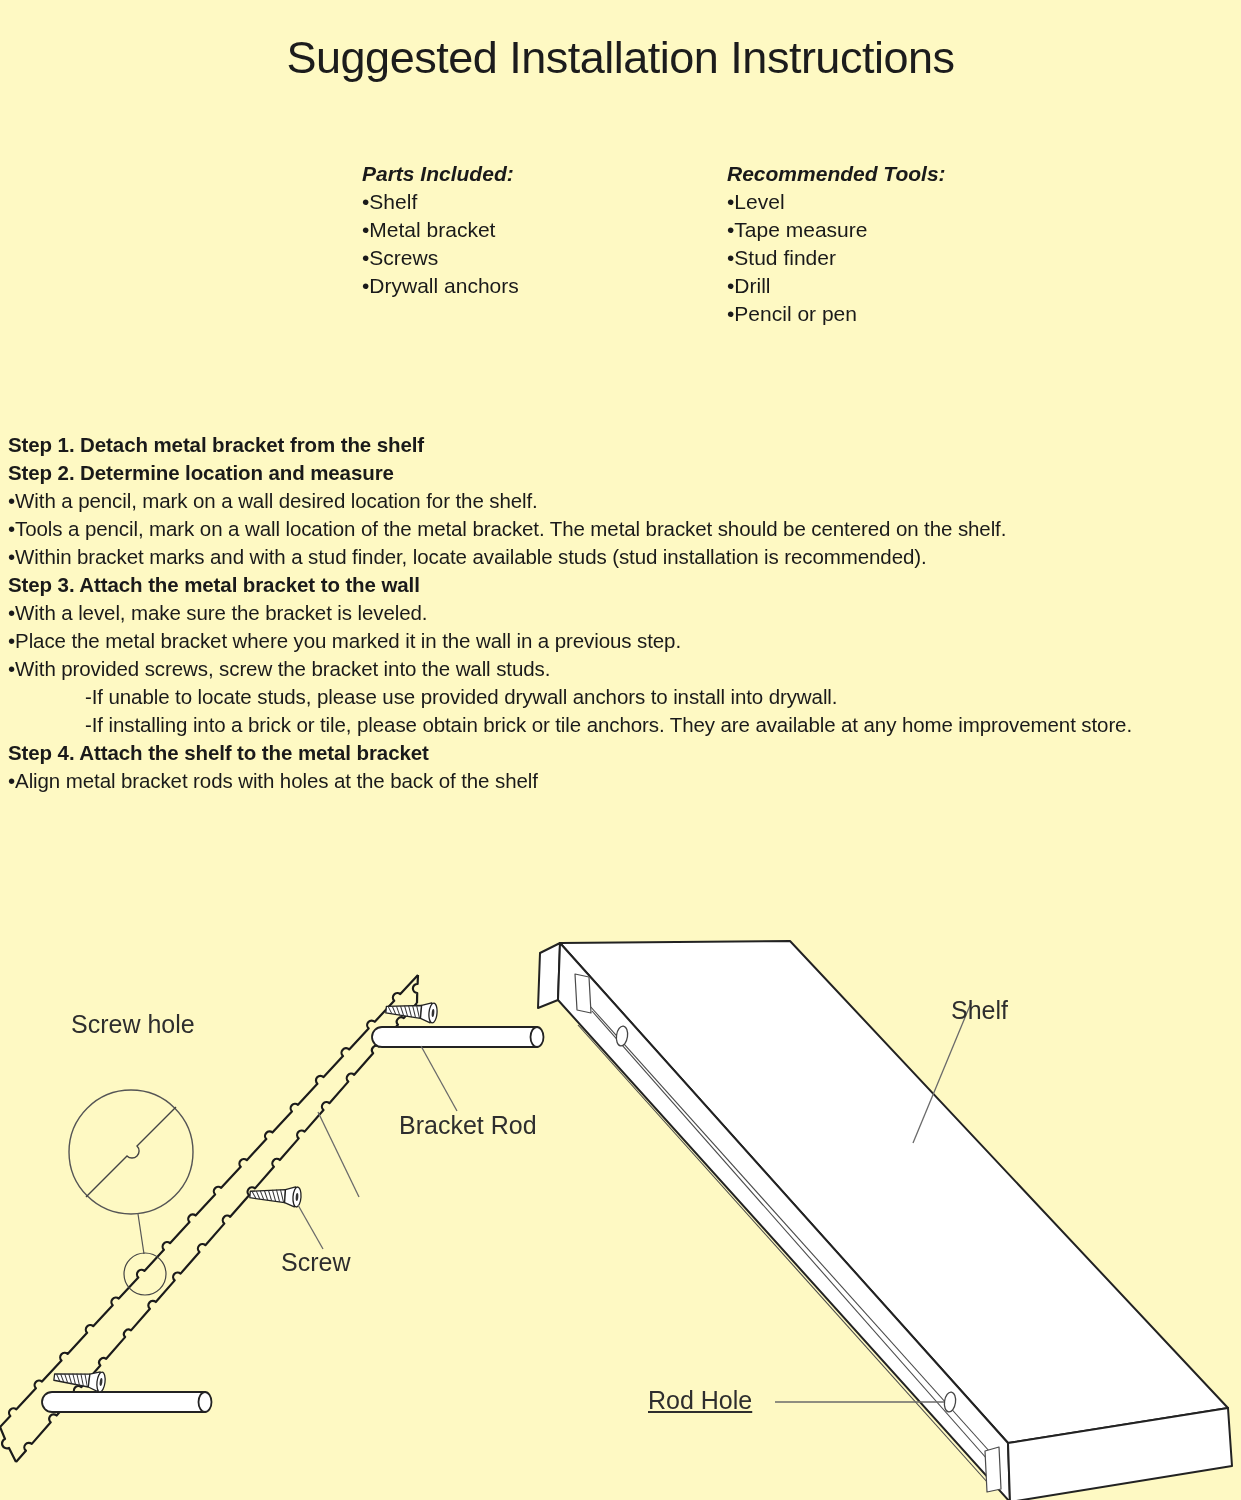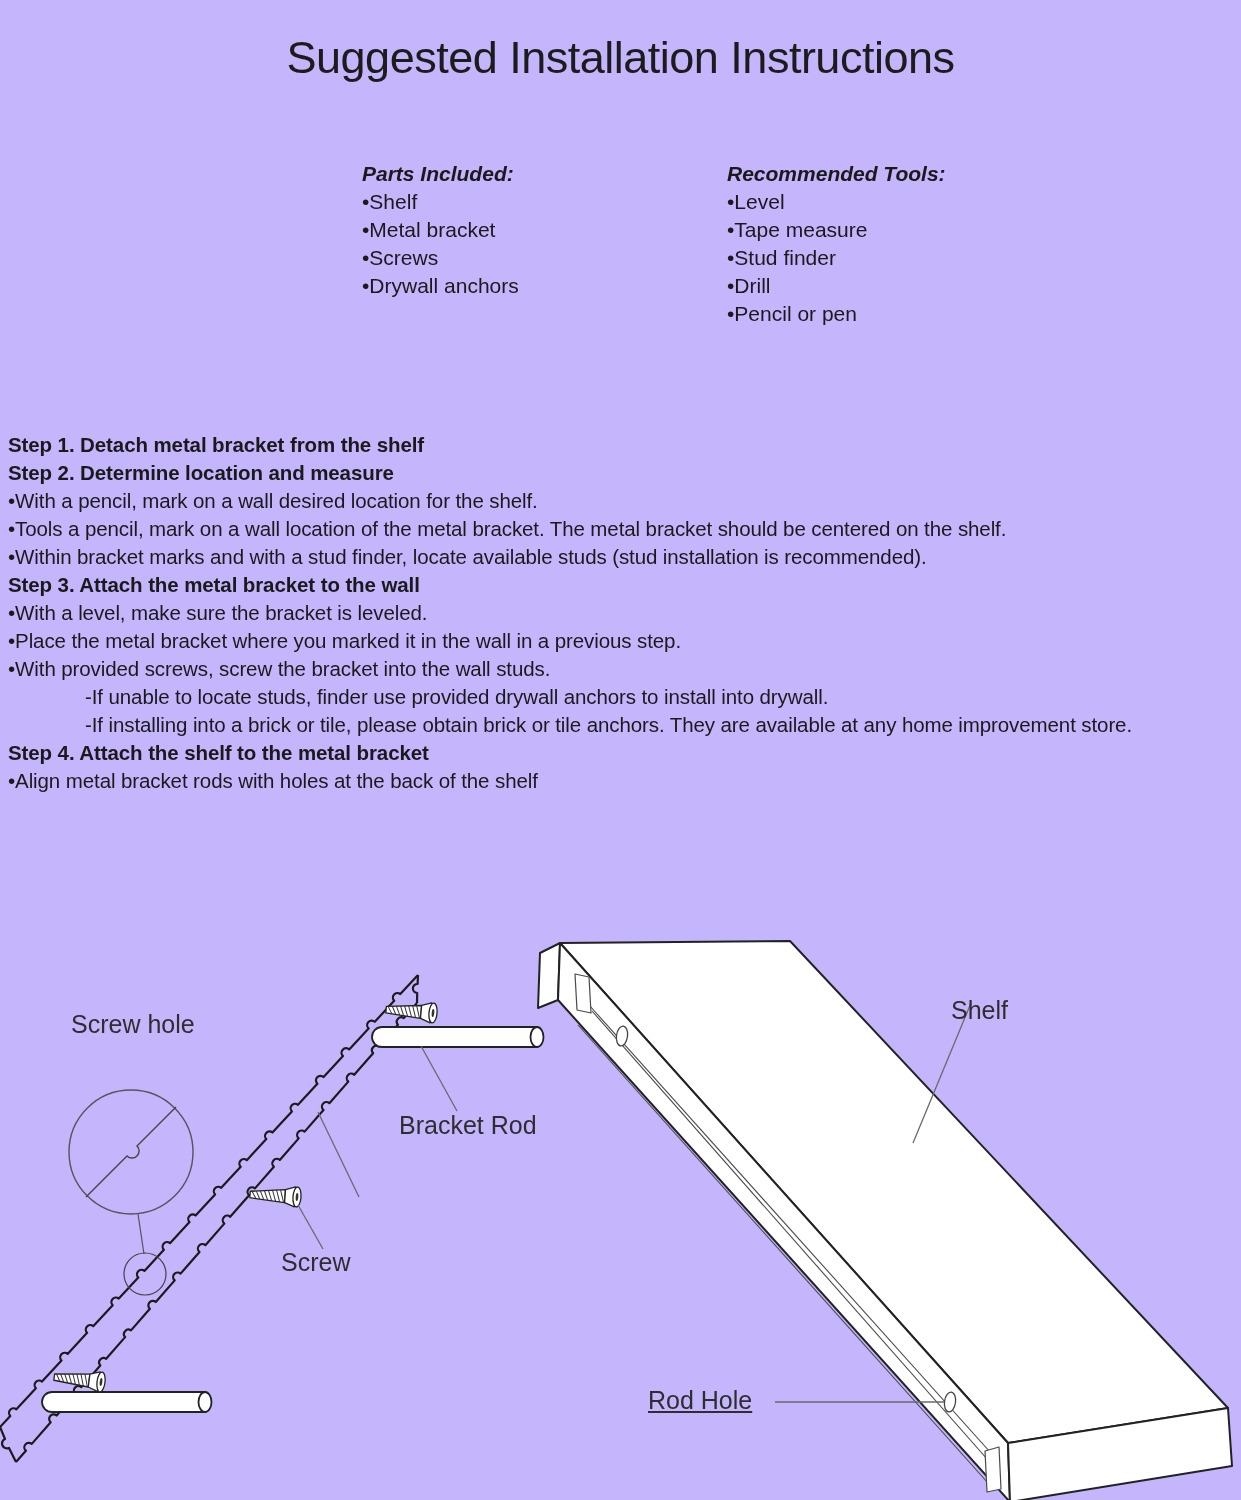--- a/index.html
+++ b/index.html
@@ -1,16 +1,16 @@
 <!DOCTYPE html>
 <html><head>
 <meta charset="utf-8">
 <style>
   html,body{margin:0;padding:0;background:#fff;}
-  .page{position:relative;width:1241px;height:1500px;background:#c4b5fd;overflow:hidden;
+  .page{position:relative;width:1241px;height:1500px;background:#fef9c3;overflow:hidden;
         font-family:"Liberation Sans",sans-serif;color:#1a1a1a;}
   .title{position:absolute;top:2px;left:0;width:100%;text-align:center;
          font-size:45px;font-weight:400;letter-spacing:-0.5px;color:#1c1c1c;}
   .col-list{position:absolute;font-size:21px;line-height:28px;margin-left:40px;}
   .col-list .hd{font-weight:bold;font-style:italic;}
   #parts-list{left:322px;top:160px;}
   #tools-list{left:687px;top:160px;}
   .steps{position:absolute;left:8px;top:431px;font-size:20.5px;line-height:28px;
          letter-spacing:-0.1px;white-space:nowrap;}
   .steps .bold{font-weight:bold;}
@@ -55,21 +55,21 @@
     <div>
         <div class="bold">Step 1. Detach metal bracket from the shelf</div>
         <div class="bold">Step 2. Determine location and measure</div>
         <div>•With a pencil, mark on a wall desired location for the shelf.</div>
         <div>•Tools a pencil, mark on a wall location of the metal bracket. The metal bracket should be centered on the shelf.</div>
         <div>•Within bracket marks and with a stud finder, locate available studs (stud installation is recommended).</div>
         <div class="bold">Step 3. Attach the metal bracket to the wall</div>
         <div>•With a level, make sure the bracket is leveled.</div>
         <div>•Place the metal bracket where you marked it in the wall in a previous step.</div>
         <div>•With provided screws, screw the bracket into the wall studs.</div>
-        <div class="indent">-If unable to locate studs, finder use provided drywall anchors to install into drywall.</div>
+        <div class="indent">-If unable to locate studs, please use provided drywall anchors to install into drywall.</div>
         <div class="indent">-If installing into a brick or tile, please obtain brick or tile anchors. They are available at any home improvement store.</div>
         <div class="bold">Step 4. Attach the shelf to the metal bracket</div>
         <div>•Align metal bracket rods with holes at the back of the shelf</div>
       </div>
   </div>
 
   <svg class="diagram" width="1241" height="1500" viewBox="0 0 1241 1500">
 
     <defs>
       <g id="screw">

